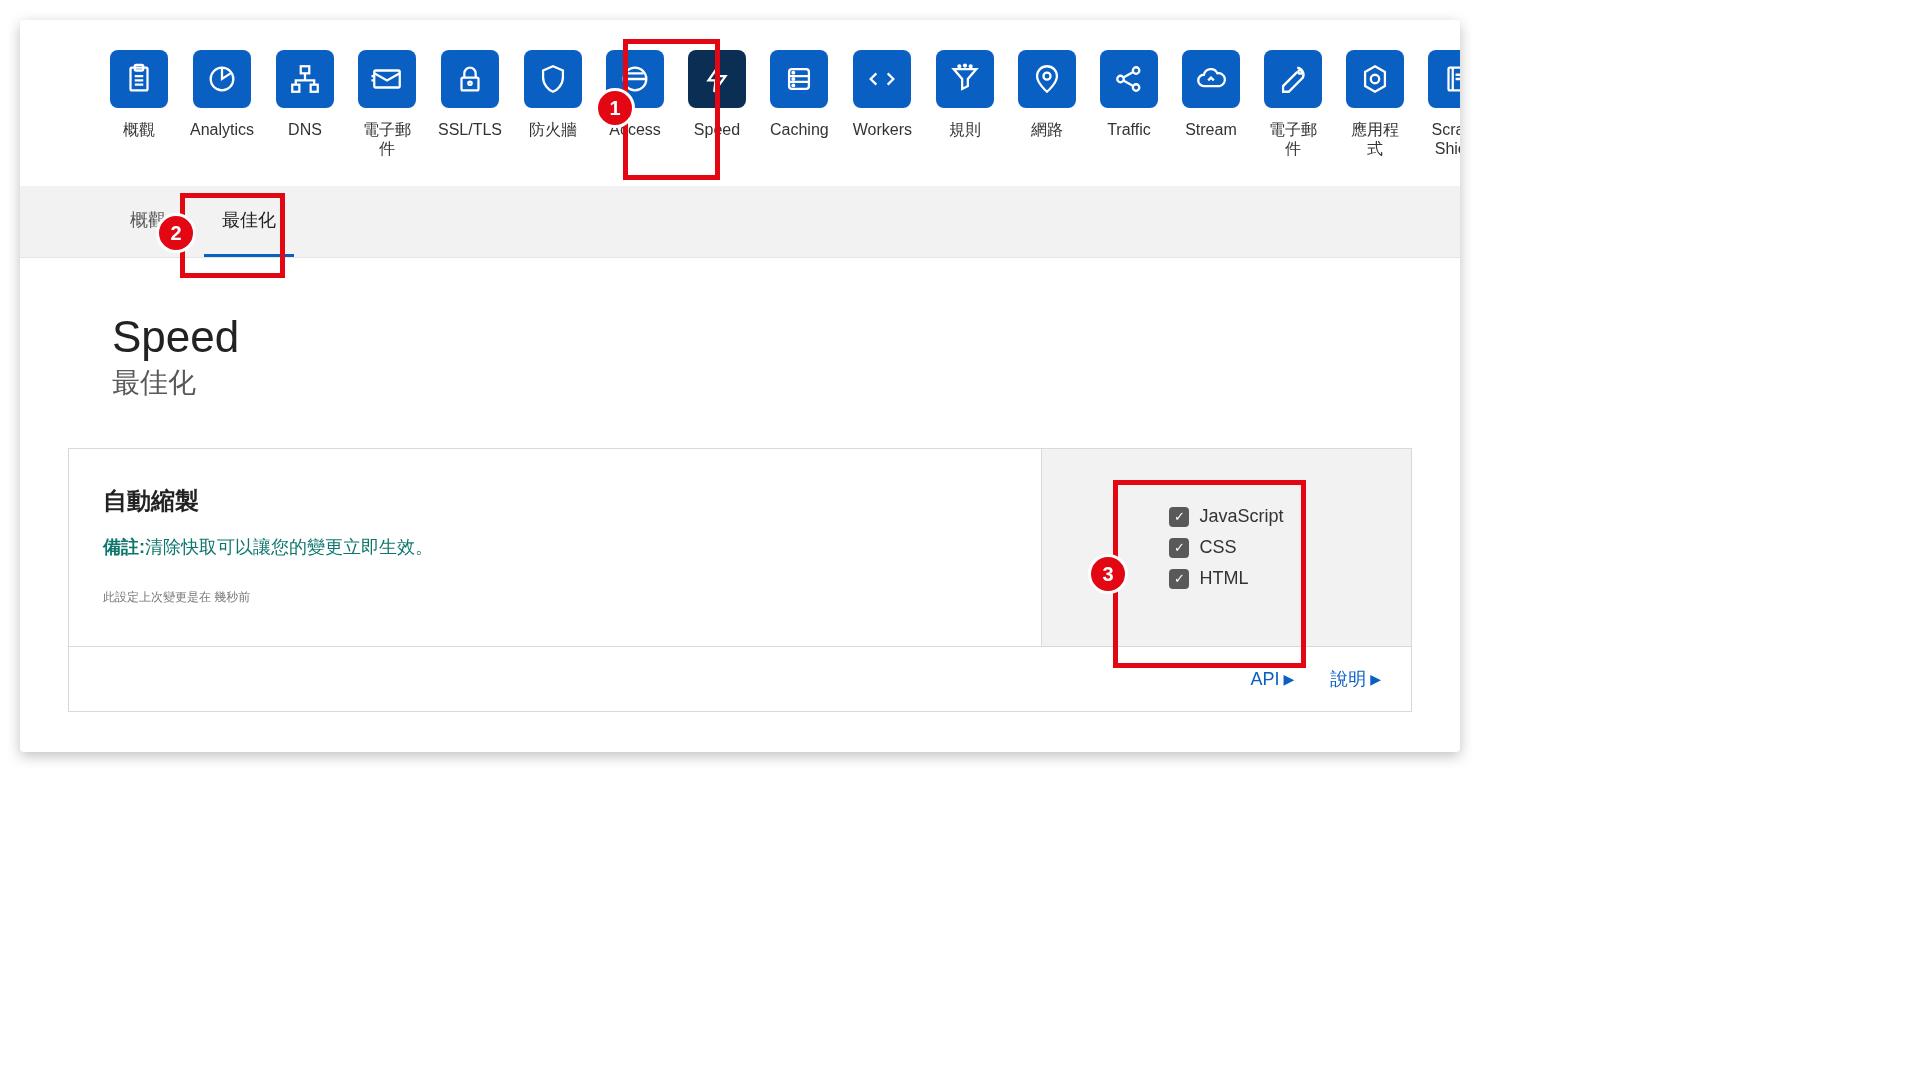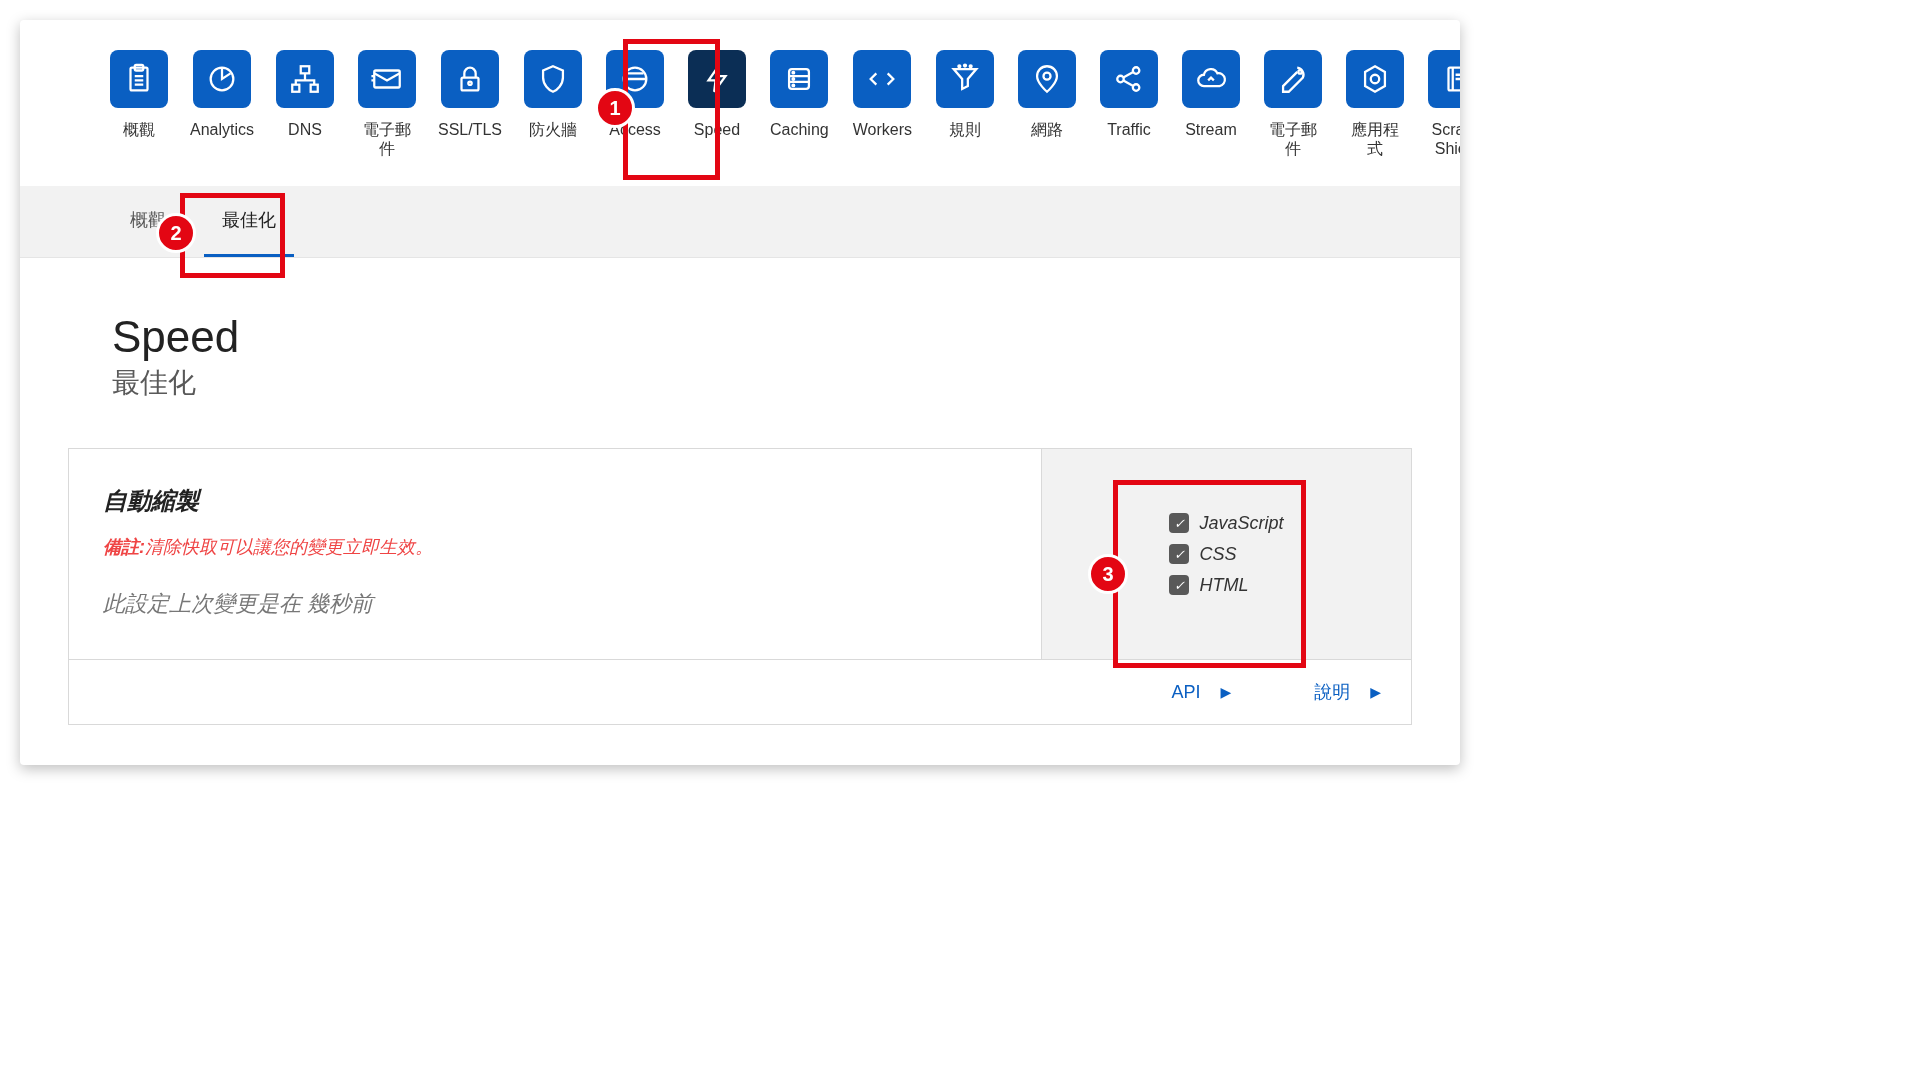--- a/index.html
+++ b/index.html
@@ -95,47 +95,46 @@
     color: #595959;
     margin-top: 2px;
   }
   
   .card {
     margin: 20px 48px 24px 48px;
     border: 1px solid #d9d9d9;
   }
   .card-body {
     display: flex;
-    font-style: italic;
   }
   .card-left {
     flex: 1;
     padding: 36px 34px 40px 34px;
   }
   .card-left h2 {
     margin: 0 0 18px 0;
     font-size: 24px;
     font-weight: 700;
     color: #222;
   }
   .card-left .desc {
     font-size: 18px;
     color: #444;
     margin: 0 0 40px 0;
   }
   .card-left .note {
     font-size: 18px;
-    color: #ef4444;
+    color: #0f766e;
     margin: 0 0 30px 0;
   }
   .card-left .note .label {
     font-weight: 700;
   }
   .card-left .timestamp {
-    font-size: 22px;
+    font-size: 12px;
     color: #777;
   }
   .card-right {
     width: 370px;
     background: #F2F2F2;
     border-left: 1px solid #d9d9d9;
     display: flex;
     align-items: center;
     justify-content: center;
   }
@@ -169,22 +168,21 @@
     justify-content: flex-end;
     gap: 36px;
     padding: 20px 30px;
     font-size: 18px;
     color: #0A5FC2;
   }
   .footer-link {
     cursor: pointer;
     display: inline-flex;
     align-items: center;
-    gap: 20px;
-    margin-left: 47px;
+    gap: 4px;
   }
   .footer-link .caret {
     font-size: 14px;
   }
   
   .callout-box {
     position: absolute;
     border: 5px solid #E30613;
     background: transparent;
     pointer-events: none;

